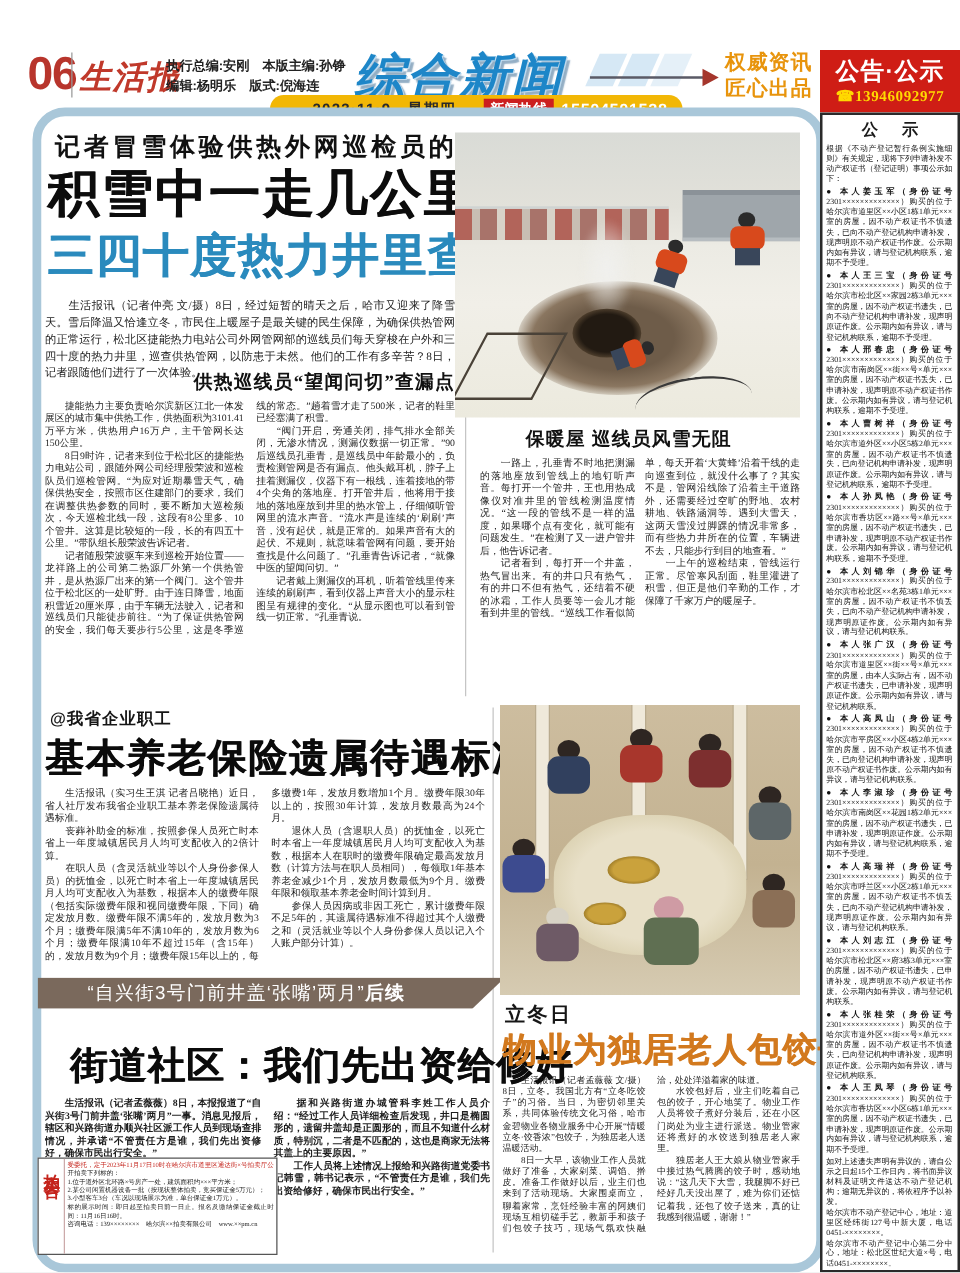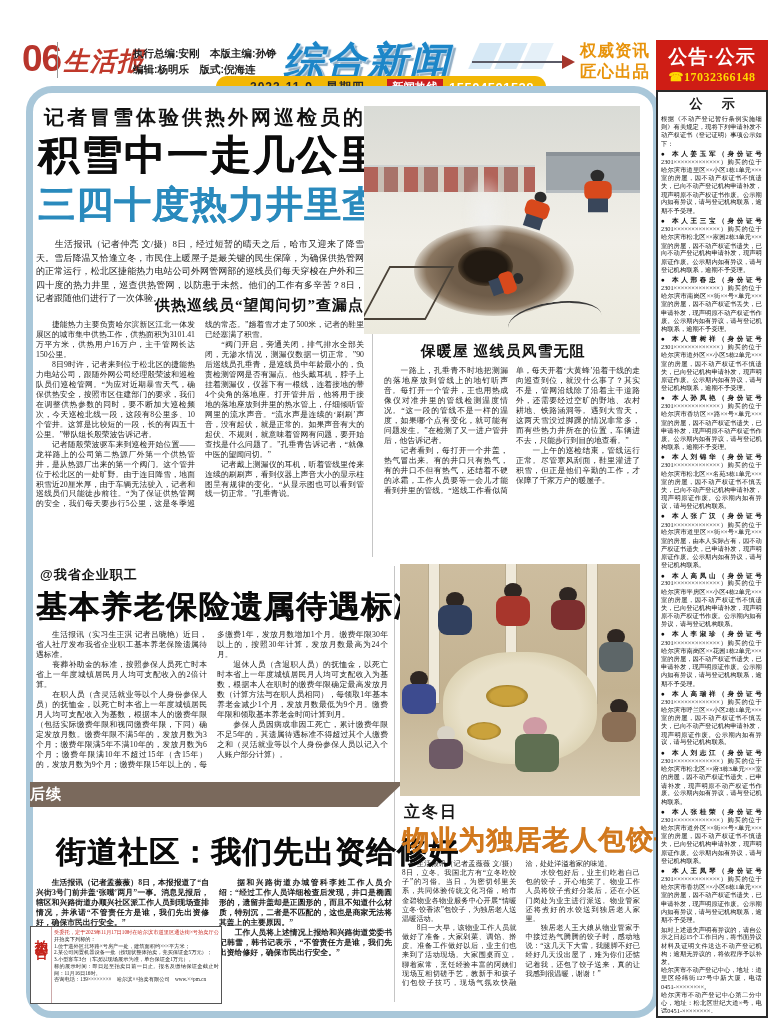--- a/index.html
+++ b/index.html
@@ -213,20 +213,21 @@
 
   <div class="abs p-kicker">@我省企业职工</div>
   <div class="abs p-head">基本养老保险遗属待遇标准公布</div>
   <div class="abs body-cols just pre p-body">　　生活报讯（实习生王淇 记者吕晓艳）近日，省人社厅发布我省企业职工基本养老保险遗属待遇标准。
 　　丧葬补助金的标准，按照参保人员死亡时本省上一年度城镇居民月人均可支配收入的2倍计算。
 　　在职人员（含灵活就业等以个人身份参保人员）的抚恤金，以死亡时本省上一年度城镇居民月人均可支配收入为基数，根据本人的缴费年限（包括实际缴费年限和视同缴费年限，下同）确定发放月数。缴费年限不满5年的，发放月数为3个月；缴费年限满5年不满10年的，发放月数为6个月；缴费年限满10年不超过15年（含15年）的，发放月数为9个月；缴费年限15年以上的，每多缴费1年，发放月数增加1个月。缴费年限30年以上的，按照30年计算，发放月数最高为24个月。
 　　退休人员（含退职人员）的抚恤金，以死亡时本省上一年度城镇居民月人均可支配收入为基数，根据本人在职时的缴费年限确定最高发放月数（计算方法与在职人员相同），每领取1年基本养老金减少1个月，发放月数最低为9个月。缴费年限和领取基本养老金时间计算到月。
 　　参保人员因病或非因工死亡，累计缴费年限不足5年的，其遗属待遇标准不得超过其个人缴费之和（灵活就业等以个人身份参保人员以记入个人账户部分计算）。</div>
 
   <div class="abs m-banner sans">
+    <span class="t">“自兴街3号门前井盖‘张嘴’两月”</span>
       <b>后续</b>
   </div>
   <div class="abs m-head">街道社区：我们先出资给修好</div>
   <div class="abs body-cols just pre m-body">　　生活报讯（记者孟薇薇）8日，本报报道了“自兴街3号门前井盖‘张嘴’两月”一事。消息见报后，辖区和兴路街道办顺兴社区派工作人员到现场查排情况，并承诺“不管责任方是谁，我们先出资修好，确保市民出行安全。”
 　　8日，在事发现场，街道及社区工作人员冒雪拉起警戒线、将覆盖在“井盖”上的积雪清理后，检查情况。
 　　据和兴路街道办城管科李姓工作人员介绍：“经过工作人员详细检查后发现，井口是椭圆形的，遗留井盖却是正圆形的，而且不知道什么材质，特别沉，二者是不匹配的，这也是商家无法将其盖上的主要原因。”
 　　工作人员将上述情况上报给和兴路街道党委书记韩雪，韩书记表示，“不管责任方是谁，我们先出资给修好，确保市民出行安全。”</div>
 
   <div class="abs auction">
     <div class="a-label">拍卖公告</div>
@@ -283,21 +284,21 @@
   <div class="abs d-kicker">立冬日</div>
   <div class="abs d-head">物业为独居老人包饺子</div>
   <div class="abs body-cols just pre d-body">　　生活报讯（记者孟薇薇 文/摄）8日，立冬。我国北方有“立冬吃饺子”的习俗。当日，为密切邻里关系，共同体验传统文化习俗，哈市金碧物业各物业服务中心开展“情暖立冬·饺香浓”包饺子，为独居老人送温暖活动。
 　　8日一大早，该物业工作人员就做好了准备，大家剁菜、调馅、擀皮。准备工作做好以后，业主们也来到了活动现场。大家围桌而立，聊着家常，烹饪经验丰富的阿姨们现场互相切磋手艺，教新手和孩子们包饺子技巧，现场气氛欢快融洽，处处洋溢着家的味道。
 　　水饺包好后，业主们吃着自己包的饺子，开心地笑了。物业工作人员将饺子煮好分装后，还在小区门岗处为业主进行派送。物业管家还将煮好的水饺送到独居老人家里。
 　　独居老人王大娘从物业管家手中接过热气腾腾的饺子时，感动地说：“这几天下大雪，我腿脚不好已经好几天没出屋了，难为你们还惦记着我，还包了饺子送来，真的让我感到很温暖，谢谢！”</div>
 
   <div class="abs sidebar">
     <div class="sb-red">
       <div class="t1">公告·公示</div>
-      <div class="t2"><span>☎</span><span>17032366148</span></div>
+      <div class="t2"><span>☎</span><span>13946092977</span></div>
     </div>
     <div class="sb-box">
       <div class="sb-title">公 示</div>
       <div class="sb-clip">
         <div class="sb-scale">
           <div class="sb-intro">根据《不动产登记暂行条例实施细则》有关规定，现将下列申请补发不动产权证书（登记证明）事项公示如下：</div>
           <div>
               <div class="ne"><b>● 本人姜玉军（身份证号</b>2301×××××××××××××）购买的位于哈尔滨市道里区××小区1栋1单元×××室的房屋，因不动产权证书不慎遗失，已向不动产登记机构申请补发，现声明原不动产权证书作废。公示期内如有异议，请与登记机构联系，逾期不予受理。</div>
               <div class="ne"><b>● 本人王三宝（身份证号</b>2301×××××××××××××）购买的位于哈尔滨市松北区××家园2栋3单元×××室的房屋，因不动产权证书遗失，已向不动产登记机构申请补发，现声明原证作废。公示期内如有异议，请与登记机构联系，逾期不予受理。</div>
               <div class="ne"><b>● 本人邢春忠（身份证号</b>2301×××××××××××××）购买的位于哈尔滨市南岗区××街××号×单元×××室的房屋，因不动产权证书丢失，已申请补发，现声明原不动产权证书作废。公示期内如有异议，请与登记机构联系，逾期不予受理。</div>

